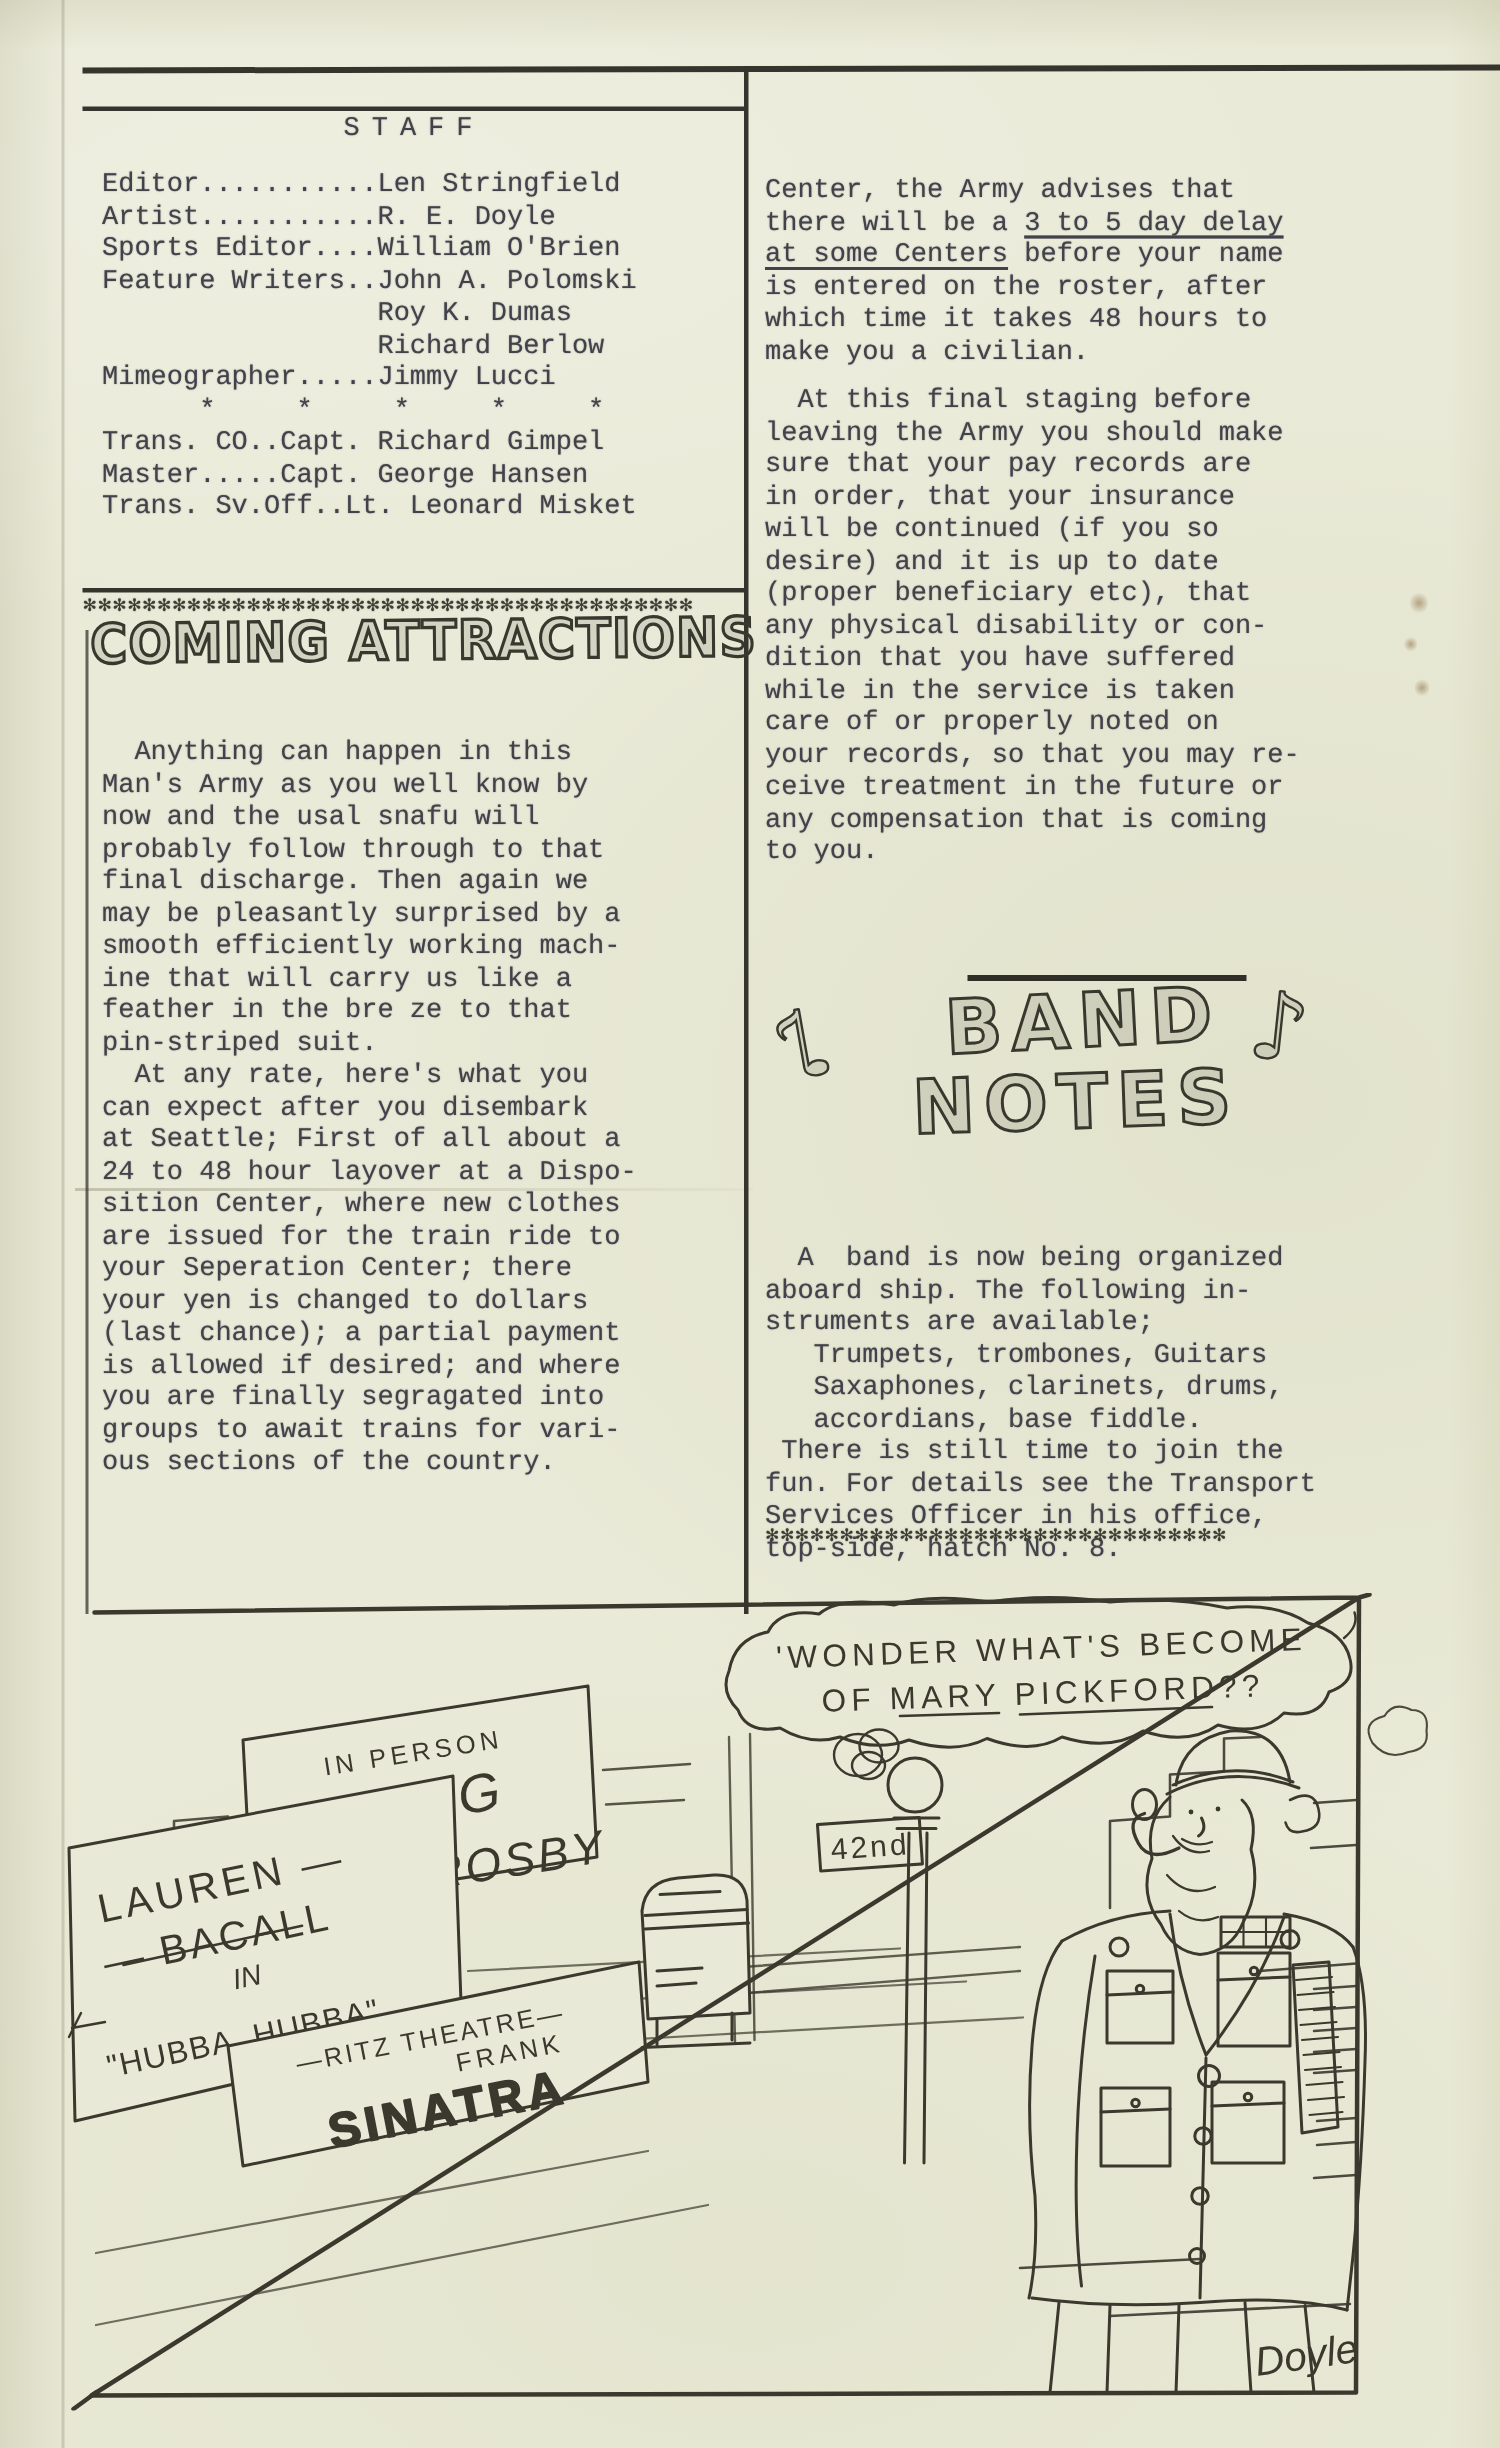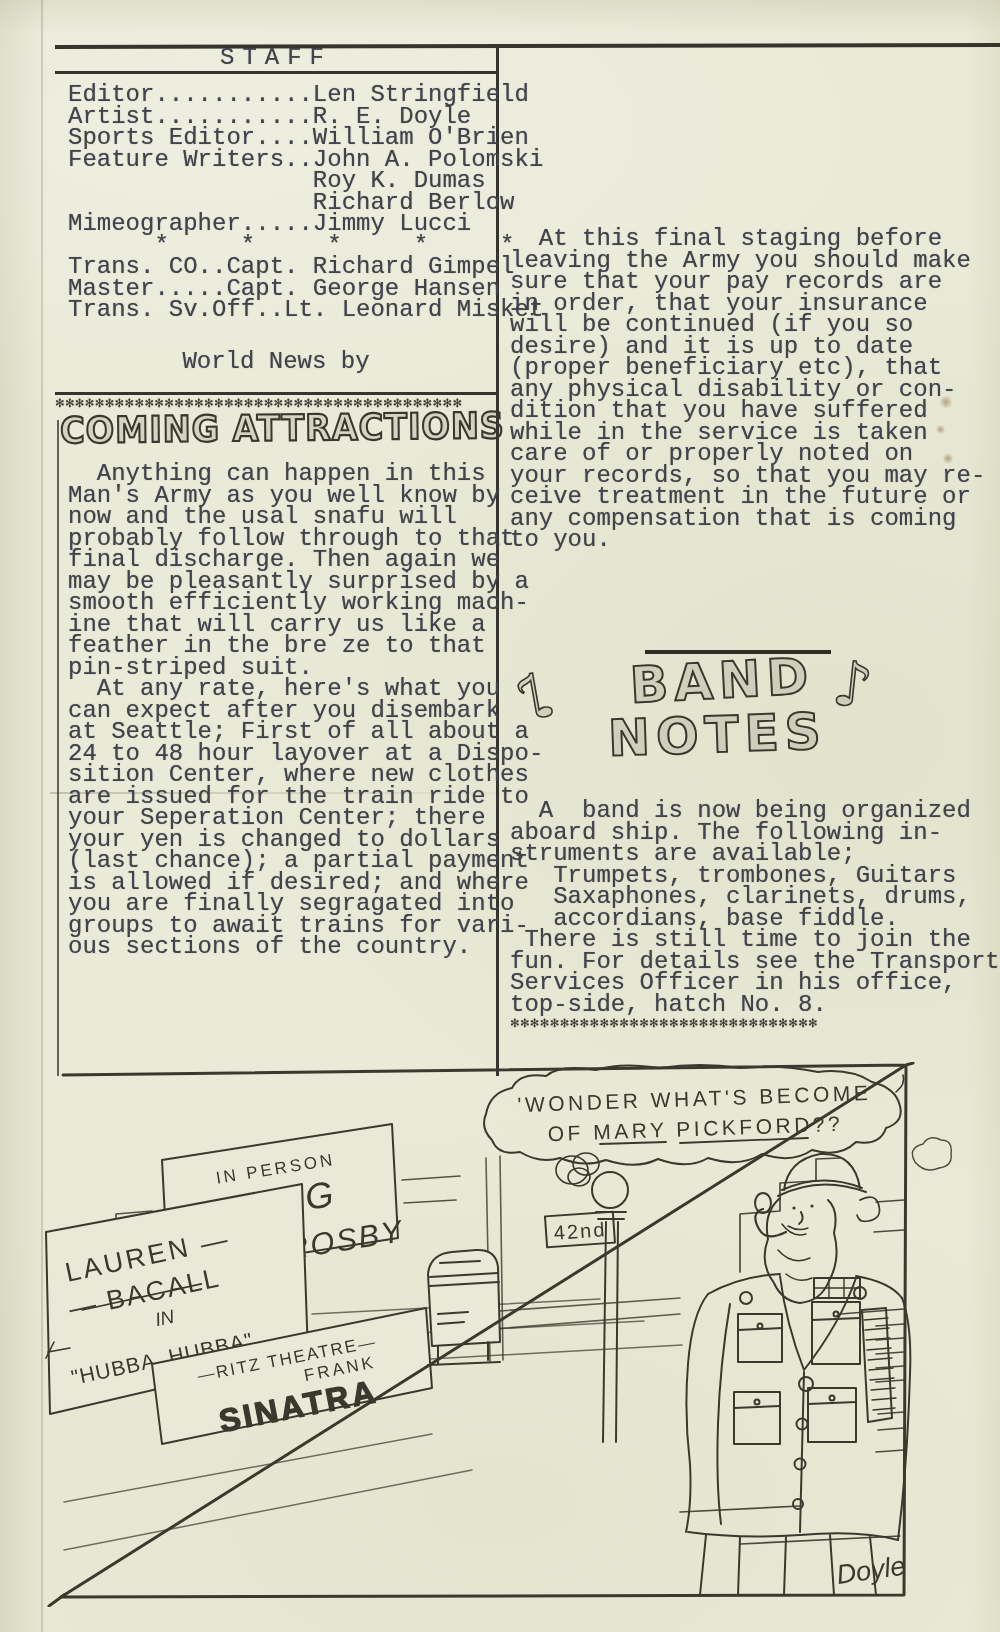--- a/index.html
+++ b/index.html
@@ -11,23 +11,24 @@
       radial-gradient(1000px 600px at 50% 92%, rgba(204,204,168,.18), transparent 70%),
       linear-gradient(90deg, rgba(158,152,118,.20) 0, rgba(158,152,118,0) 48px),
       linear-gradient(270deg, rgba(196,192,156,.22) 0, rgba(196,192,156,0) 34px),
       linear-gradient(180deg, rgba(168,163,128,.22) 0, rgba(168,163,128,0) 34px),
       #e9ead7;
     font-family:"Liberation Sans", sans-serif;
   }
   .mono{
     position:absolute;
     font-family:"Liberation Mono","DejaVu Sans Mono",monospace;
-    font-size:24px;line-height:21.5px;white-space:pre;
+    font-size:18px;line-height:21.5px;white-space:pre;
     color:#42424b;text-shadow:0 0 1px rgba(60,60,70,.55);
     z-index:5;
+    margin-top:29px;
   }
   .center{text-align:center;}
   .rule{position:absolute;background:#35352d;z-index:4;}
   .u{text-decoration:underline;text-decoration-thickness:2px;text-underline-offset:3.5px;}
   .stars{
     position:absolute;font-family:"DejaVu Sans",sans-serif;font-size:11.5px;
     color:#3c3c33;letter-spacing:.3px;white-space:nowrap;overflow:hidden;z-index:5;
     text-shadow:0 0 1px rgba(60,60,51,.5);
   }
   .outline-text{
@@ -69,21 +70,20 @@
 Sports Editor....William O'Brien
 Feature Writers..John A. Polomski
                  Roy K. Dumas
                  Richard Berlow
 Mimeographer.....Jimmy Lucci
       *     *     *     *     *
 Trans. CO..Capt. Richard Gimpel
 Master.....Capt. George Hansen
 Trans. Sv.Off..Lt. Leonard Misket</div>
 
-  <div class="mono center" style="left:55px;top:351px;width:442px;">World News by</div>
   <div class="rule" style="left:55px;top:392px;width:442px;height:3px;"></div>
   <div class="stars" style="left:55px;top:396px;width:442px;">✻✻✻✻✻✻✻✻✻✻✻✻✻✻✻✻✻✻✻✻✻✻✻✻✻✻✻✻✻✻✻✻✻✻✻✻✻✻✻✻✻</div>
 
   <div class="outline-text headline" style="left:60px;top:410px;">COMING ATTRACTIONS</div>
   <div class="mono" style="left:68px;top:463px;">  Anything can happen in this
 Man's Army as you well know by
 now and the usal snafu will
 probably follow through to that
 final discharge. Then again we
 may be pleasantly surprised by a
@@ -98,20 +98,26 @@
 sition Center, where new clothes
 are issued for the train ride to
 your Seperation Center; there
 your yen is changed to dollars
 (last chance); a partial payment
 is allowed if desired; and where
 you are finally segragated into
 groups to await trains for vari-
 ous sections of the country.</div>
 
+  <div class="mono" style="left:510px;top:88px;"><span>Center, the Army advises that
+there will be a </span><span class="u">3 to 5 day delay</span><span>
+</span><span class="u">at some Centers</span><span> before your name
+is entered on the roster, after
+which time it takes 48 hours to
+make you a civilian.</span></div>
   <div class="mono" style="left:510px;top:228px;">  At this final staging before
 leaving the Army you should make
 sure that your pay records are
 in order, that your insurance
 will be continued (if you so
 desire) and it is up to date
 (proper beneficiary etc), that
 any physical disability or con-
 dition that you have suffered
 while in the service is taken

